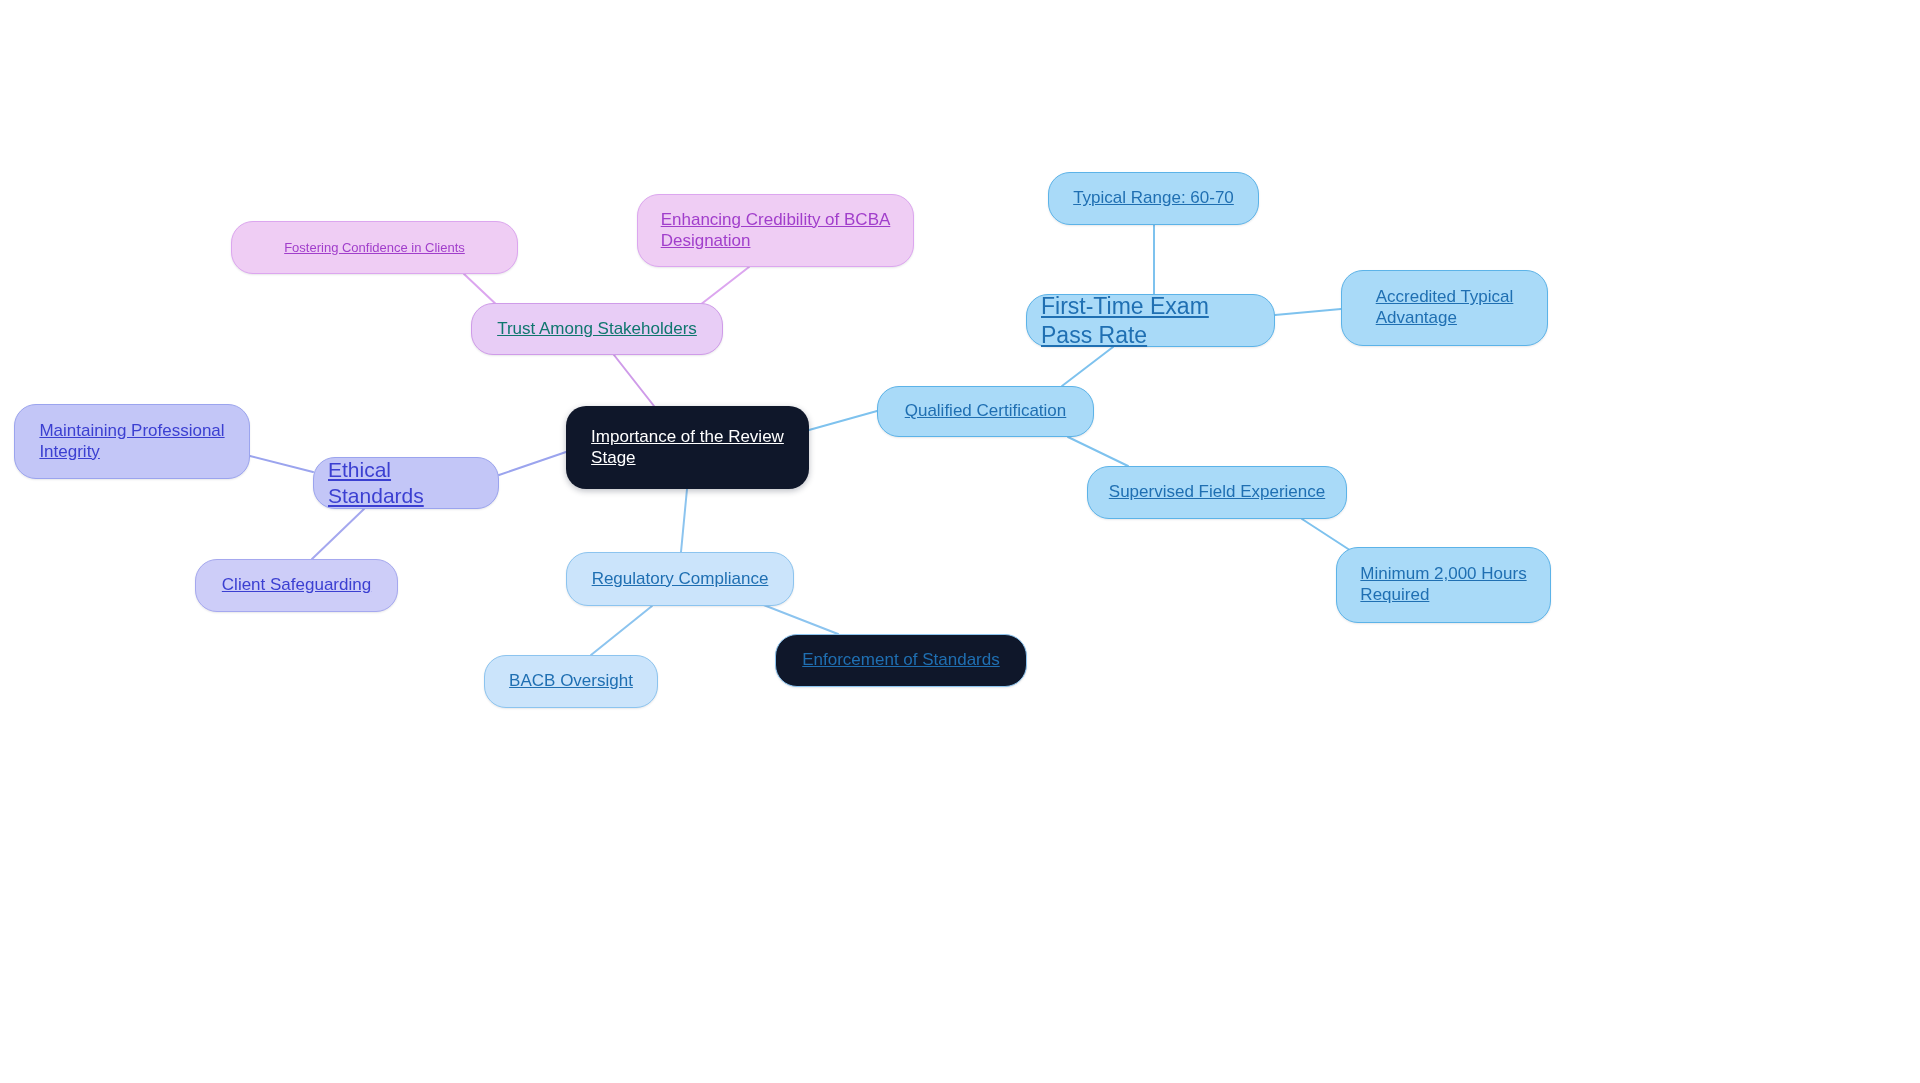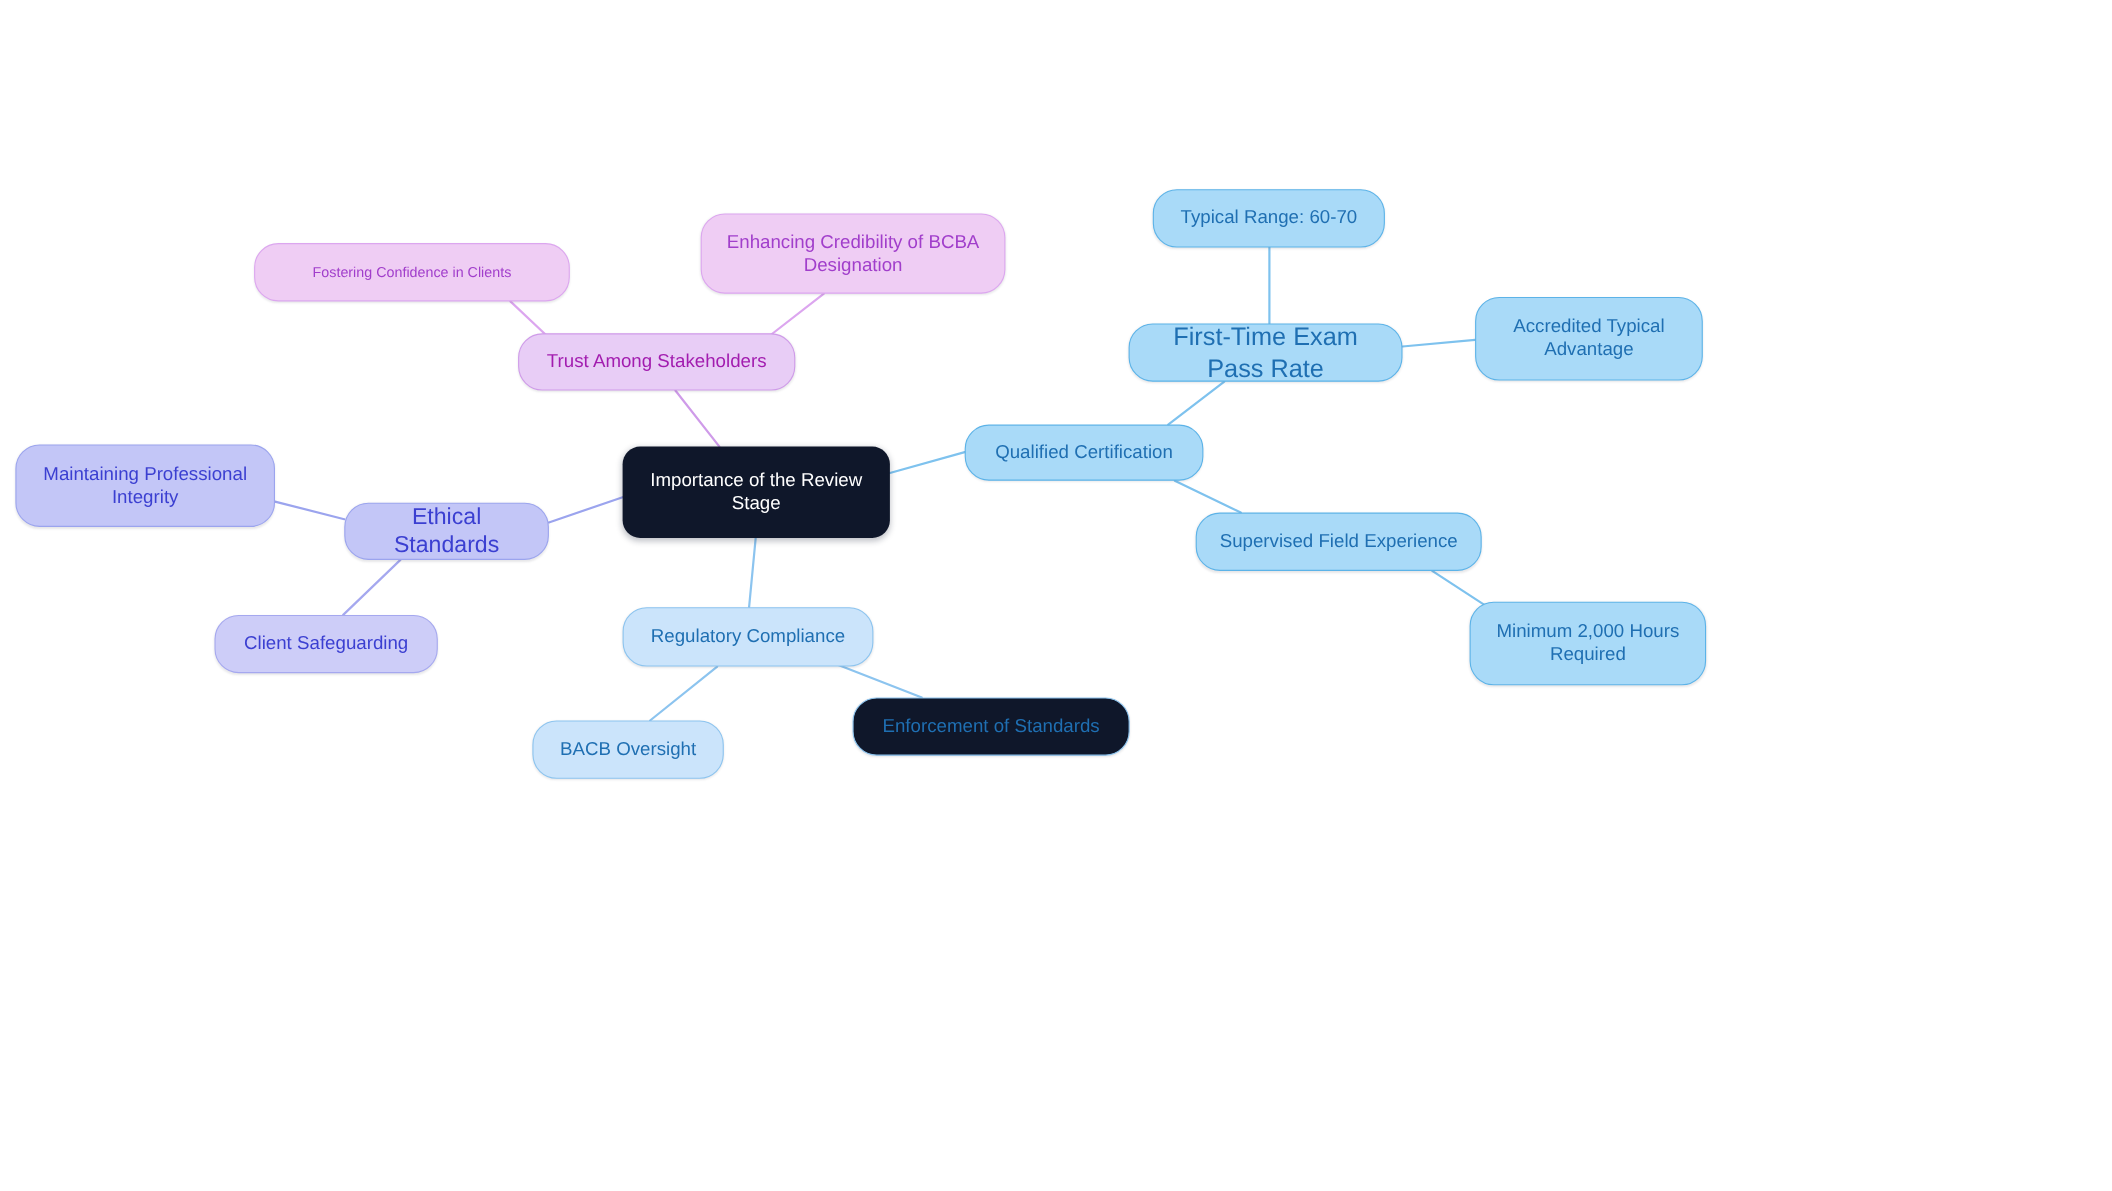--- a/index.html
+++ b/index.html
@@ -27,28 +27,28 @@
     width: 1920px;
     height: 1083px;
     pointer-events: none;
   }
   .node {
     position: absolute;
     box-sizing: border-box;
     display: flex;
     align-items: center;
     justify-content: center;
-    text-align: center;
     border-radius: 22px;
     border-style: solid;
     border-width: 1.5px;
     line-height: 1.22;
     white-space: pre-line;
     padding: 6px 14px;
     box-shadow: 0 1px 2px rgba(15, 23, 42, 0.10);
+    text-decoration: underline;
   }
   .node.root {
     border-radius: 20px;
     border-width: 0;
     box-shadow: 0 2px 6px rgba(15, 23, 42, 0.28);
   }
 </style>
 </head>
 <body>
 
@@ -64,35 +64,35 @@
       <line x1="652" y1="606" x2="591" y2="655" stroke="#8cc4ef" stroke-width="2" stroke-linecap="round"></line>
       <line x1="761" y1="604" x2="838" y2="634" stroke="#8cc4ef" stroke-width="2" stroke-linecap="round"></line>
       <line x1="566" y1="452" x2="499" y2="475" stroke="#9ba4ee" stroke-width="2" stroke-linecap="round"></line>
       <line x1="313" y1="472" x2="250" y2="456" stroke="#9ba4ee" stroke-width="2" stroke-linecap="round"></line>
       <line x1="364" y1="509" x2="312" y2="559" stroke="#a5a8ef" stroke-width="2" stroke-linecap="round"></line>
       <line x1="654" y1="406" x2="614" y2="355" stroke="#cf9be9" stroke-width="2" stroke-linecap="round"></line>
       <line x1="500" y1="308" x2="464" y2="274" stroke="#dca6ef" stroke-width="2" stroke-linecap="round"></line>
       <line x1="700" y1="305" x2="749" y2="267" stroke="#dca6ef" stroke-width="2" stroke-linecap="round"></line>
     </svg>
   <div id="node-layer">
-      <div class="node root" style="left: 566px; top: 406px; width: 243px; height: 83px; background: rgb(15, 23, 42); border-color: rgb(15, 23, 42); color: rgb(255, 255, 255); font-size: 17px; border-radius: 16px;">Importance of the Review
+      <div class="node root" style="left: 566px; top: 406px; width: 243px; height: 83px; background: rgb(15, 23, 42); border-color: rgb(15, 23, 42); color: rgb(255, 255, 255); font-size: 17px;">Importance of the Review
 Stage</div>
       <div class="node" style="left: 877px; top: 386px; width: 217px; height: 51px; background: rgb(169, 218, 248); border-color: rgb(92, 179, 232); color: rgb(31, 111, 178); font-size: 17px;">Qualified Certification</div>
       <div class="node" style="left: 1026px; top: 294px; width: 249px; height: 53px; background: rgb(169, 218, 248); border-color: rgb(92, 179, 232); color: rgb(31, 111, 178); font-size: 23px;">First-Time Exam Pass Rate</div>
       <div class="node" style="left: 1048px; top: 172px; width: 211px; height: 53px; background: rgb(169, 218, 248); border-color: rgb(92, 179, 232); color: rgb(31, 111, 178); font-size: 17px;">Typical Range: 60-70</div>
       <div class="node" style="left: 1341px; top: 270px; width: 207px; height: 76px; background: rgb(169, 218, 248); border-color: rgb(92, 179, 232); color: rgb(31, 111, 178); font-size: 17px;">Accredited Typical
 Advantage</div>
       <div class="node" style="left: 1087px; top: 466px; width: 260px; height: 53px; background: rgb(169, 218, 248); border-color: rgb(92, 179, 232); color: rgb(31, 111, 178); font-size: 17px;">Supervised Field Experience</div>
       <div class="node" style="left: 1336px; top: 547px; width: 215px; height: 76px; background: rgb(169, 218, 248); border-color: rgb(92, 179, 232); color: rgb(31, 111, 178); font-size: 17px;">Minimum 2,000 Hours
 Required</div>
       <div class="node" style="left: 566px; top: 552px; width: 228px; height: 54px; background: rgb(203, 228, 251); border-color: rgb(140, 196, 239); color: rgb(31, 111, 178); font-size: 17px;">Regulatory Compliance</div>
       <div class="node" style="left: 484px; top: 655px; width: 174px; height: 53px; background: rgb(203, 228, 251); border-color: rgb(140, 196, 239); color: rgb(31, 111, 178); font-size: 17px;">BACB Oversight</div>
       <div class="node" style="left: 775px; top: 634px; width: 252px; height: 53px; background: #0f172a; border-color: rgb(140, 196, 239); color: rgb(31, 111, 178); font-size: 17px;">Enforcement of Standards</div>
       <div class="node" style="left: 313px; top: 457px; width: 186px; height: 52px; background: rgb(195, 198, 247); border-color: rgb(155, 164, 238); color: rgb(59, 63, 209); font-size: 21px;">Ethical Standards</div>
       <div class="node" style="left: 14px; top: 404px; width: 236px; height: 75px; background: rgb(195, 198, 247); border-color: rgb(155, 164, 238); color: rgb(59, 63, 209); font-size: 17px;">Maintaining Professional
 Integrity</div>
       <div class="node" style="left: 195px; top: 559px; width: 203px; height: 53px; background: rgb(205, 205, 248); border-color: rgb(165, 168, 239); color: rgb(59, 63, 209); font-size: 17px;">Client Safeguarding</div>
-      <div class="node" style="left: 471px; top: 303px; width: 252px; height: 52px; background: rgb(232, 205, 246); border-color: rgb(207, 155, 233); color: #a21caf; font-size: 17px;">Trust Among Stakeholders</div>
+      <div class="node" style="left: 471px; top: 303px; width: 252px; height: 52px; background: rgb(232, 205, 246); border-color: rgb(207, 155, 233); color: #0f766e; font-size: 17px;">Trust Among Stakeholders</div>
       <div class="node" style="left: 231px; top: 221px; width: 287px; height: 53px; background: rgb(239, 205, 244); border-color: rgb(220, 166, 239); color: rgb(161, 62, 203); font-size: 13px;">Fostering Confidence in Clients</div>
       <div class="node" style="left: 637px; top: 194px; width: 277px; height: 73px; background: rgb(239, 205, 244); border-color: rgb(220, 166, 239); color: rgb(161, 62, 203); font-size: 17px;">Enhancing Credibility of BCBA
 Designation</div>
     </div>
 </div>
 
 </body></html>

